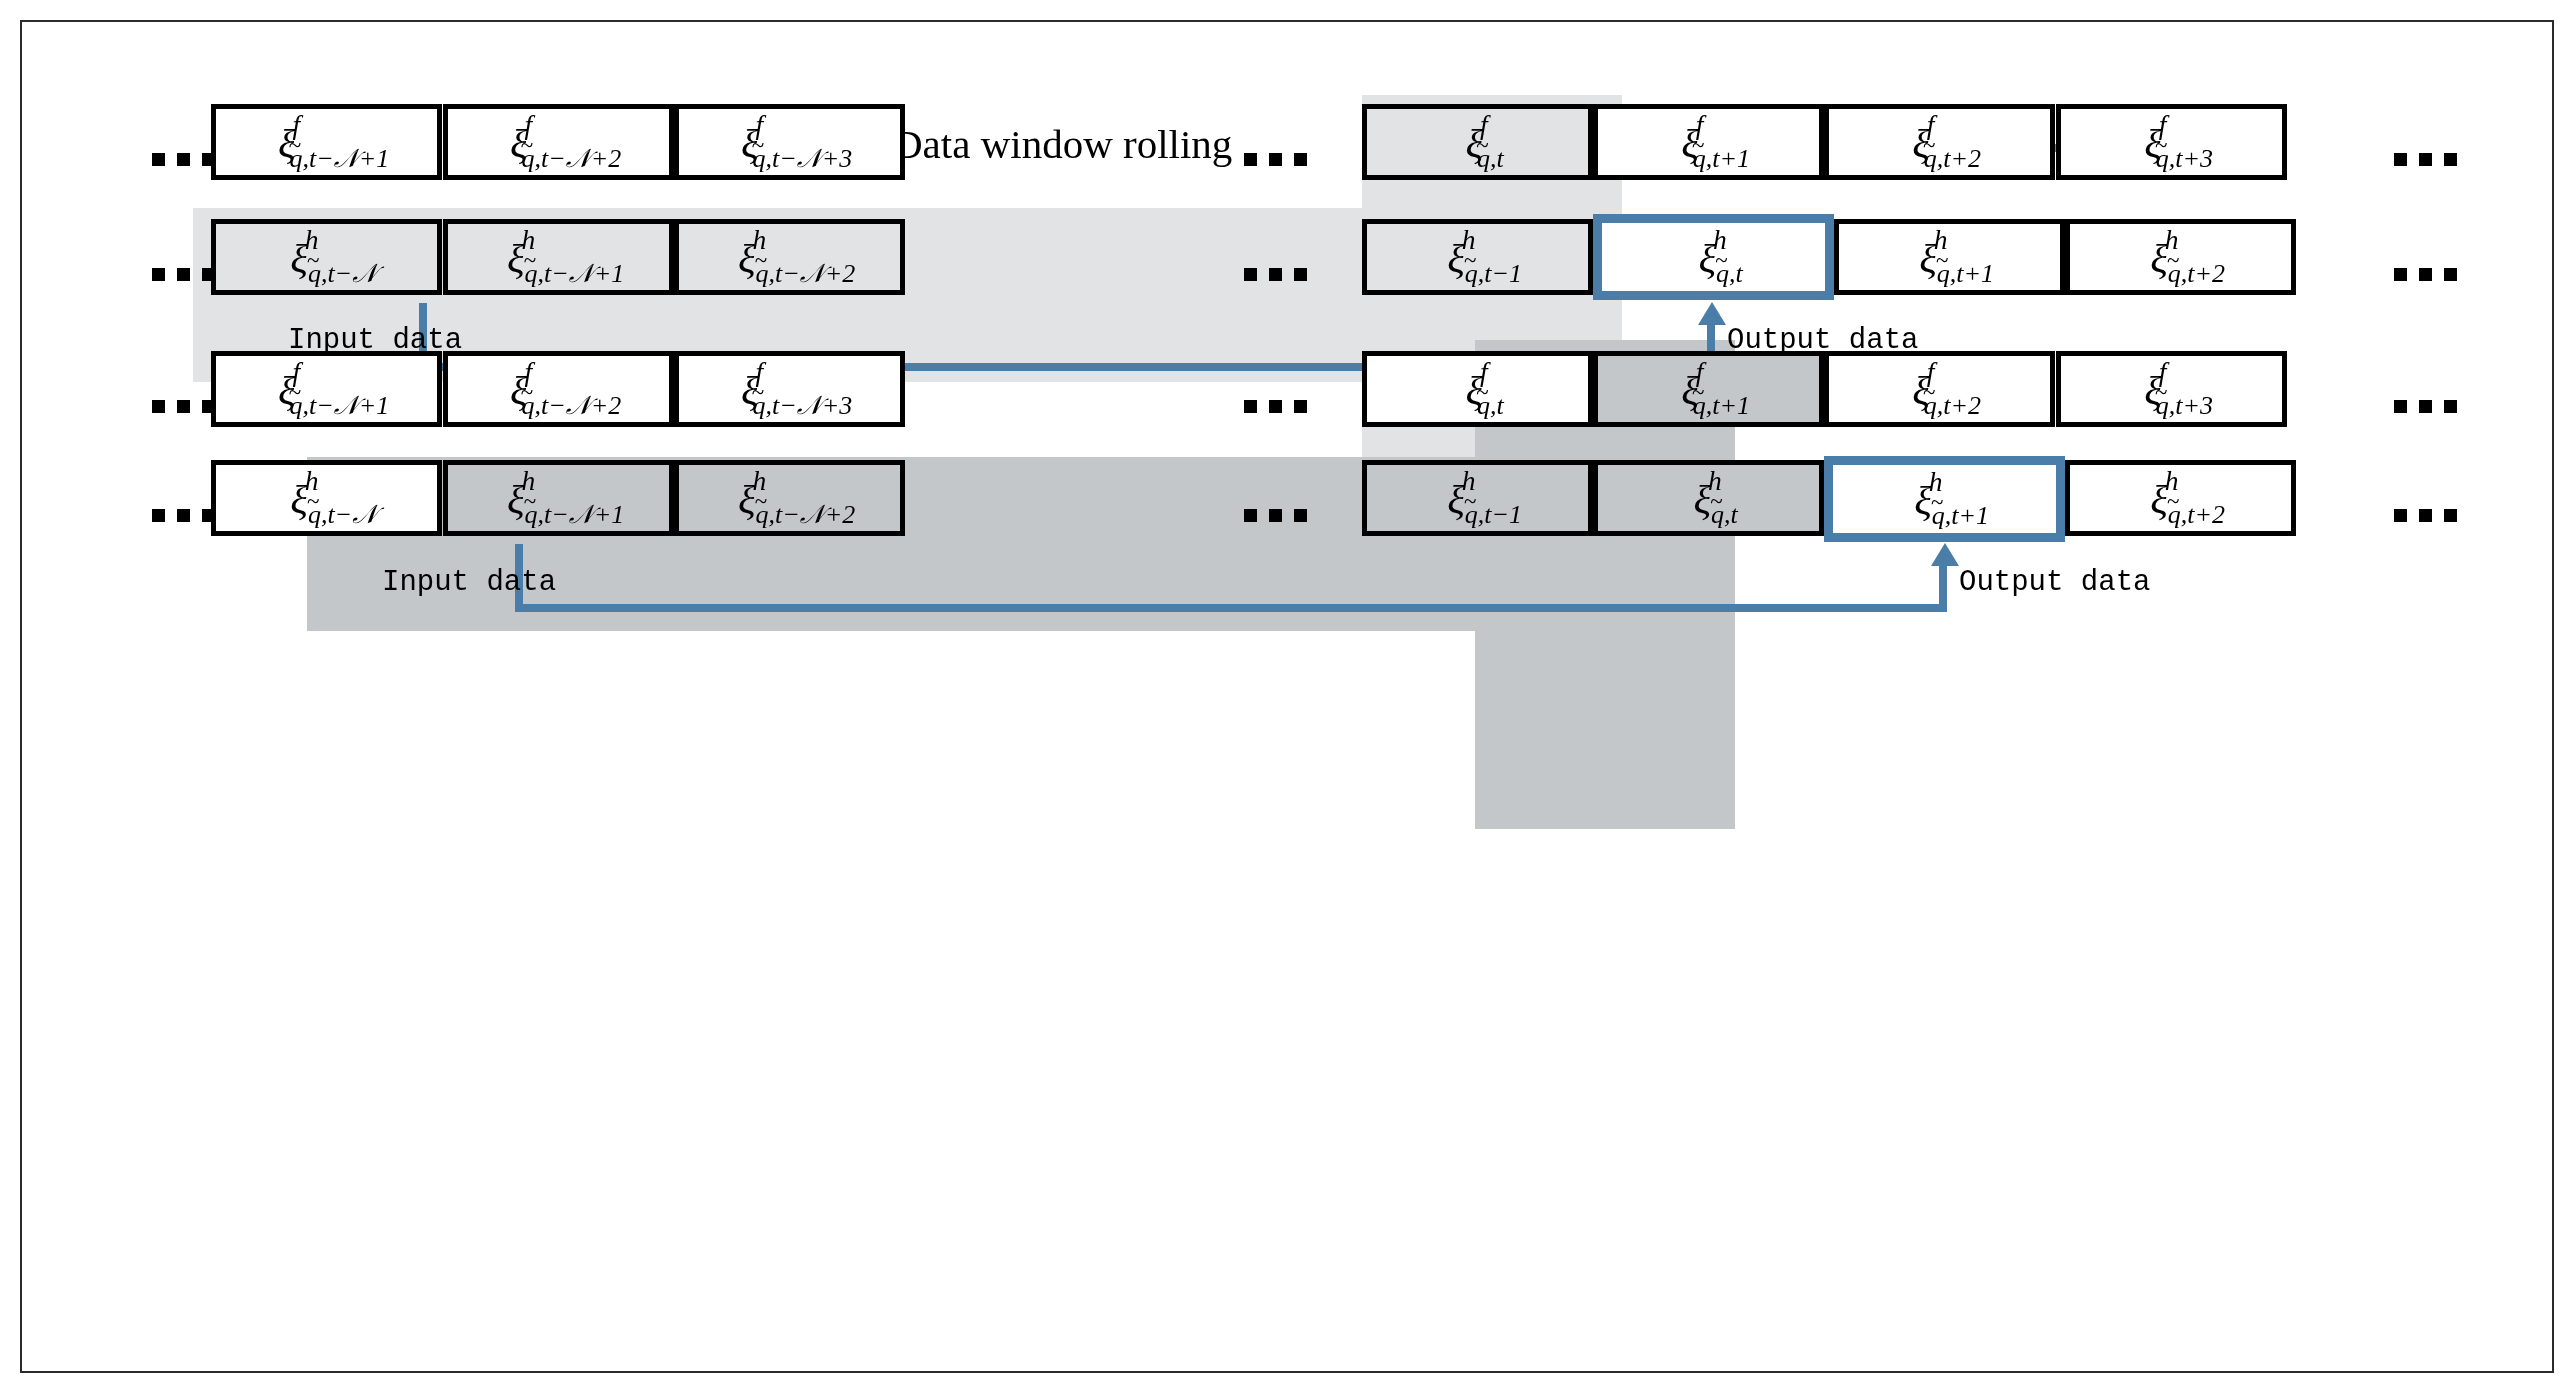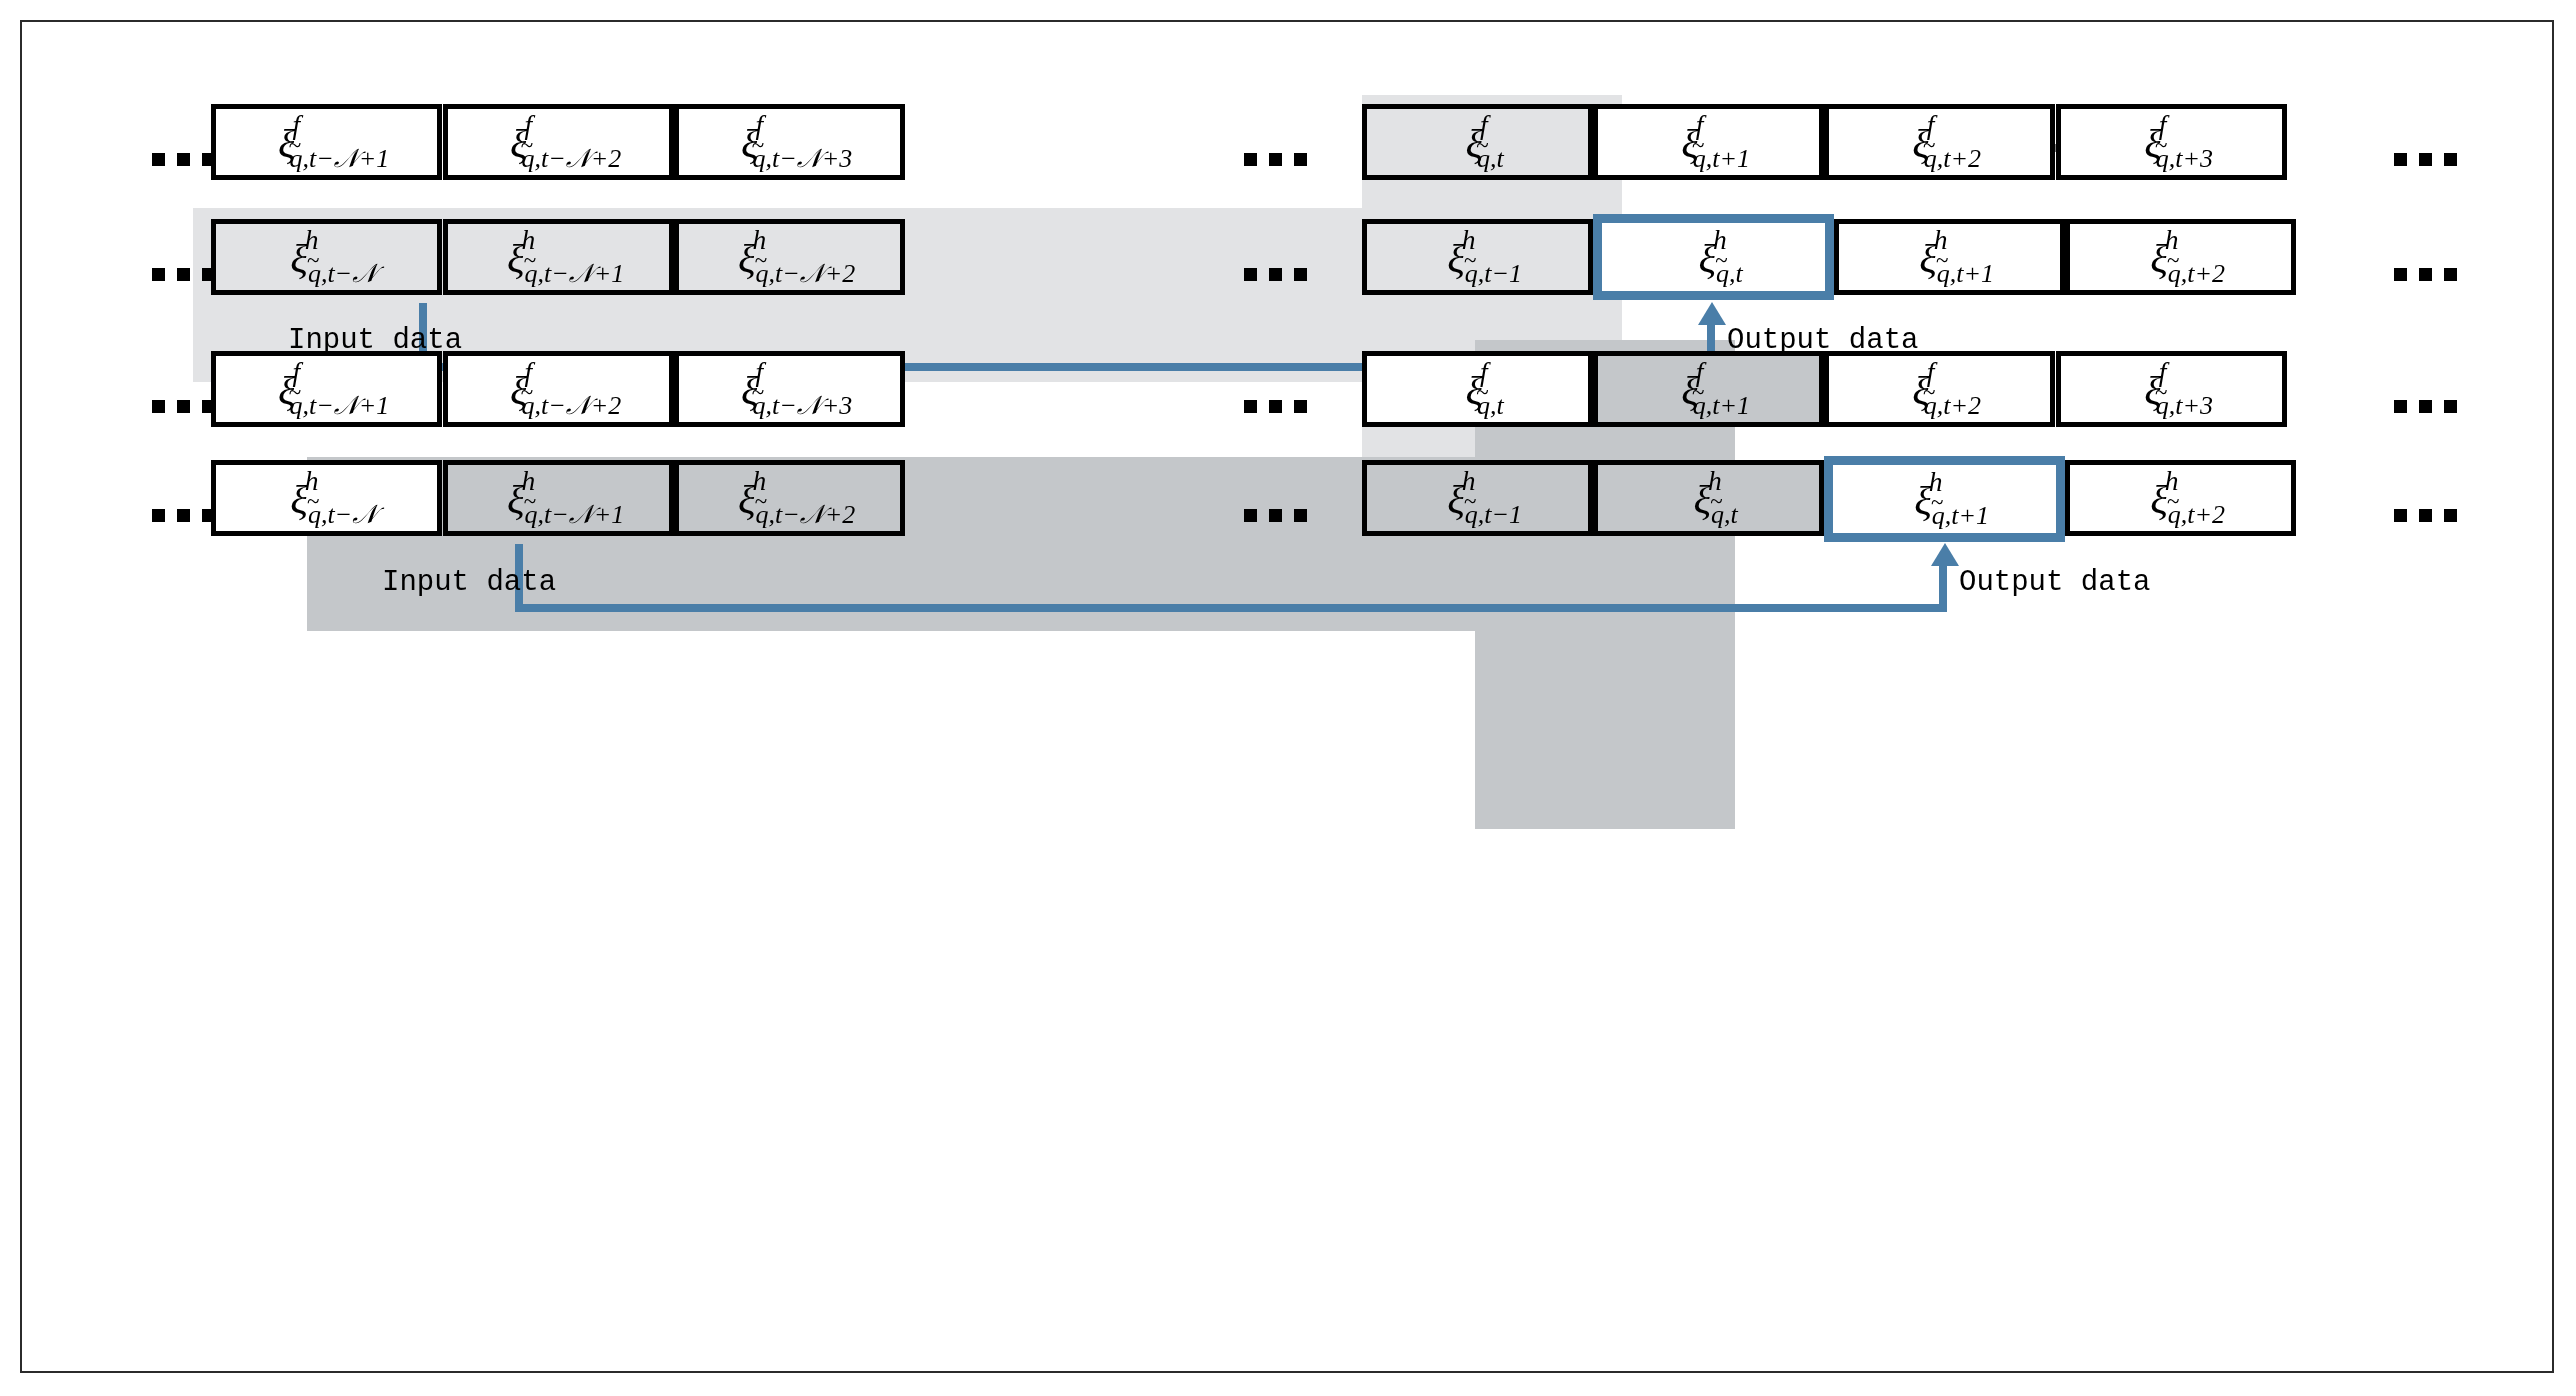--- a/index.html
+++ b/index.html
@@ -51,20 +51,21 @@
   .lbl{position:absolute;font-size:29px;color:#000000;white-space:nowrap;
        font-family:Liberation Mono, monospace;}
 </style>
 </head>
 <body>
 
 <div id="stage">
   <div class="frame">
 
     <div class="roll-line" style="left:501px;top:122px;width:355px;"></div>
+    <div class="roll-title" style="left:871px;top:98px;">Data window rolling</div>
     <div class="roll-line" style="left:1508px;top:122px;width:687px;"></div>
     <div class="roll-head" style="left:2192px;top:105px;"></div>
 
     <div class="band light" style="left:1340px;top:73px;width:260px;height:489px;"></div>
 
     <div class="band light" style="left:171px;top:186px;width:1260px;height:174px;"></div>
 
     <div class="band dark" style="left:1453px;top:318px;width:260px;height:489px;"></div>
 
     <div class="band dark" style="left:285px;top:435px;width:1371px;height:174px;"></div>

